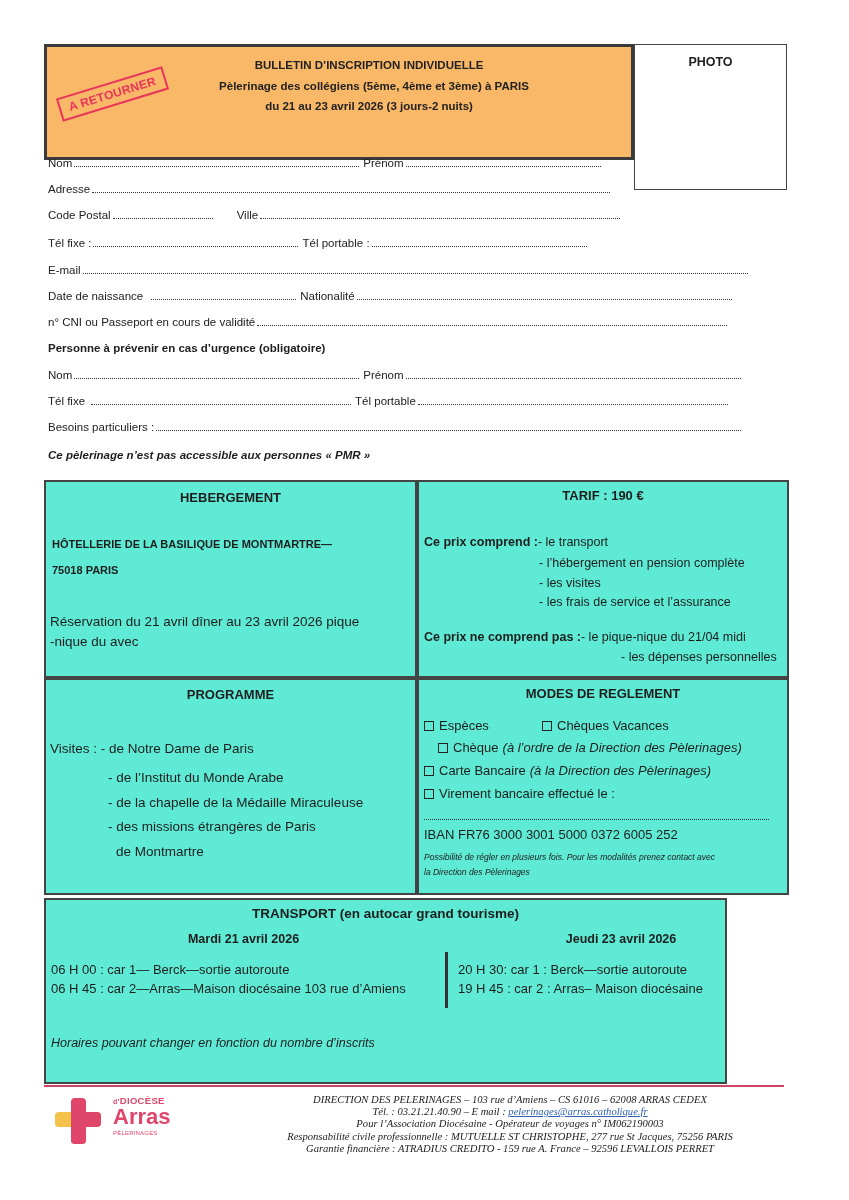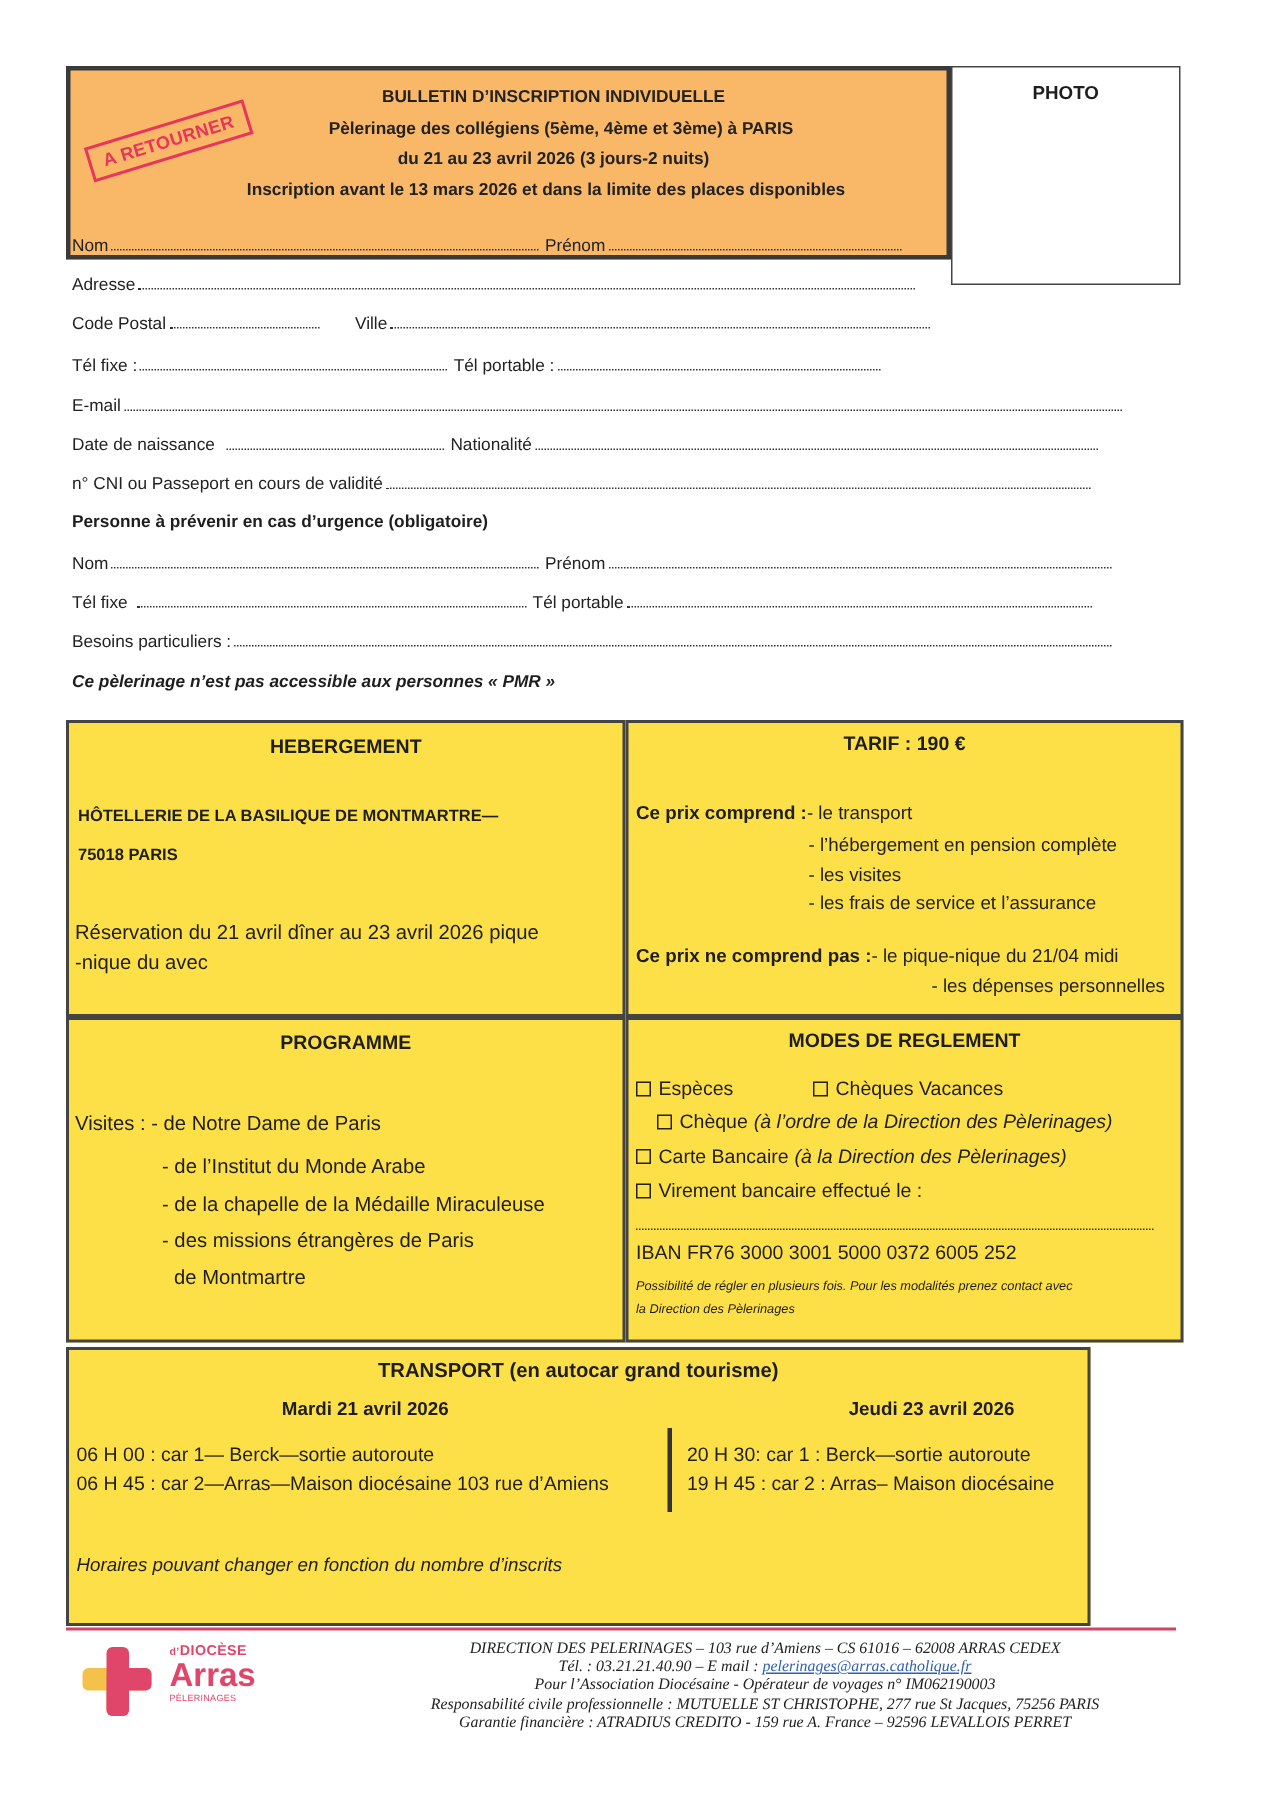--- a/index.html
+++ b/index.html
@@ -1,20 +1,20 @@
 <!DOCTYPE html>
 <html><head>
 <meta charset="utf-8">
 <style>
   * { box-sizing: border-box; margin: 0; padding: 0; }
   html, body { width: 849px; height: 1200px; background: #ffffff; }
   body { position: relative; font-family: "Liberation Sans", sans-serif; color: #1e1e1e; overflow: hidden; }
 
   .header-box {
-    position: absolute; left: 44px; top: 44px; width: 590px; height: 129px;
+    position: absolute; left: 44px; top: 44px; width: 590px; height: 116px;
     background: #f9b768; border: 3px solid #3a3a3a;
     text-align: center; font-weight: bold; font-size: 11.5px; color: #222;
     padding-top: 8px;
   }
   .header-box .line { height: 20.5px; line-height: 20.5px; }
   .header-box .line.l1 { padding-left: 60px; }
   .header-box .line.l2 { padding-left: 70px; }
   .header-box .line.l3 { padding-left: 60px; }
   .header-box .line.l4 { padding-left: 50px; }
 
@@ -37,21 +37,21 @@
     display: flex; align-items: baseline; color: #222;
   }
   .dots {
     display: inline-block; border-bottom: 1.6px dotted #333; height: 10px;
     margin: 0 4px 0 2px; vertical-align: baseline;
   }
   .bold-label { font-weight: bold; font-size: 11.5px; position: absolute; left: 48px; }
   .note-italic { position: absolute; left: 48px; font-weight: bold; font-style: italic; font-size: 11.5px; }
 
   .box {
-    position: absolute; border: 2px solid #444; background: #fde047;
+    position: absolute; border: 2px solid #444; background: #5eead4;
   }
   .box-title { text-align: center; font-weight: bold; font-size: 13px; }
 
   .hebergement { left: 44px; top: 480px; width: 373px; height: 198px; }
   .tarif { left: 417px; top: 480px; width: 372px; height: 198px; }
   .programme { left: 44px; top: 678px; width: 373px; height: 217px; }
   .reglement { left: 417px; top: 678px; width: 372px; height: 217px; }
   .transport { left: 44px; top: 898px; width: 683px; height: 186px; }
   .check-item { position: absolute; font-size: 13px; display: flex; align-items: center; white-space: nowrap; }
   .checkbox {
@@ -76,21 +76,20 @@
   .logo .t2 { position: absolute; left: 58px; top: 11px; font-size: 22px; font-weight: bold; color: #e0456a; }
   .logo .t3 { position: absolute; left: 58px; top: 37px; font-size: 6px; color: #e0456a; letter-spacing: 0.2px; }
 </style>
 </head>
 <body>
 
 <div class="header-box">
   <div class="line l1">BULLETIN D’INSCRIPTION INDIVIDUELLE</div>
   <div class="line l2">Pèlerinage des collégiens (5ème, 4ème et 3ème) à PARIS</div>
   <div class="line l3">du 21 au 23 avril 2026 (3 jours-2 nuits)</div>
-  <div class="line l4">Inscription avant le 13 mars 2026 et dans la limite des places disponibles</div>
   <div class="stamp">A RETOURNER</div>
 </div>
 
 <div class="photo-box">
   <span>PHOTO</span>
 </div>
 
 <div class="field-row" style="top:157px;">
   <span>Nom</span>
   <span class="dots" style="width:285px;"></span>

